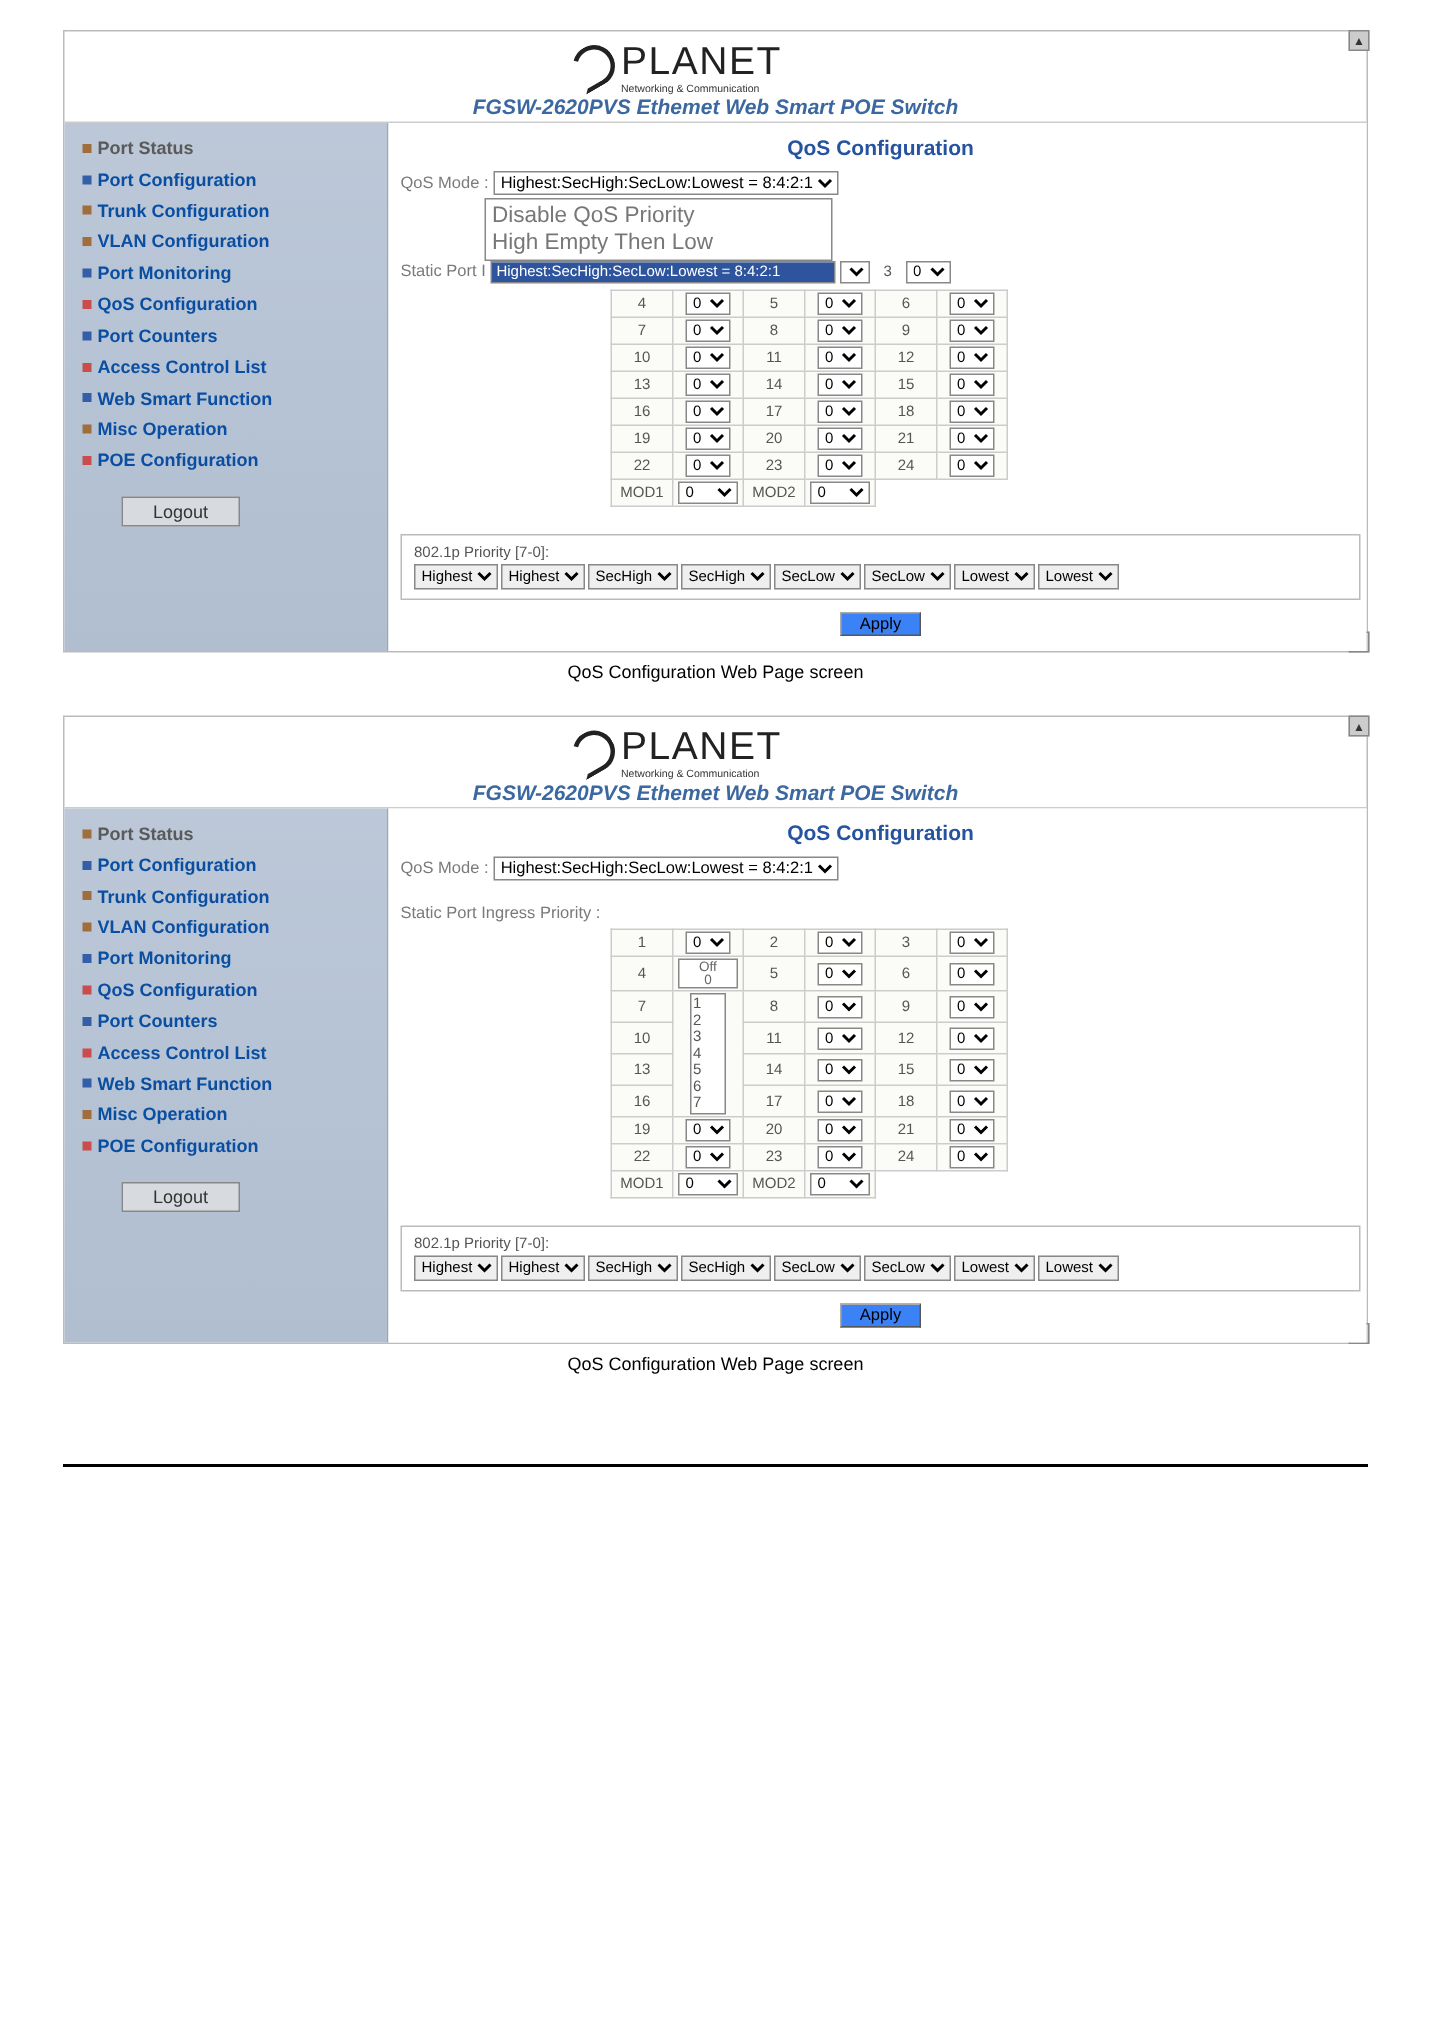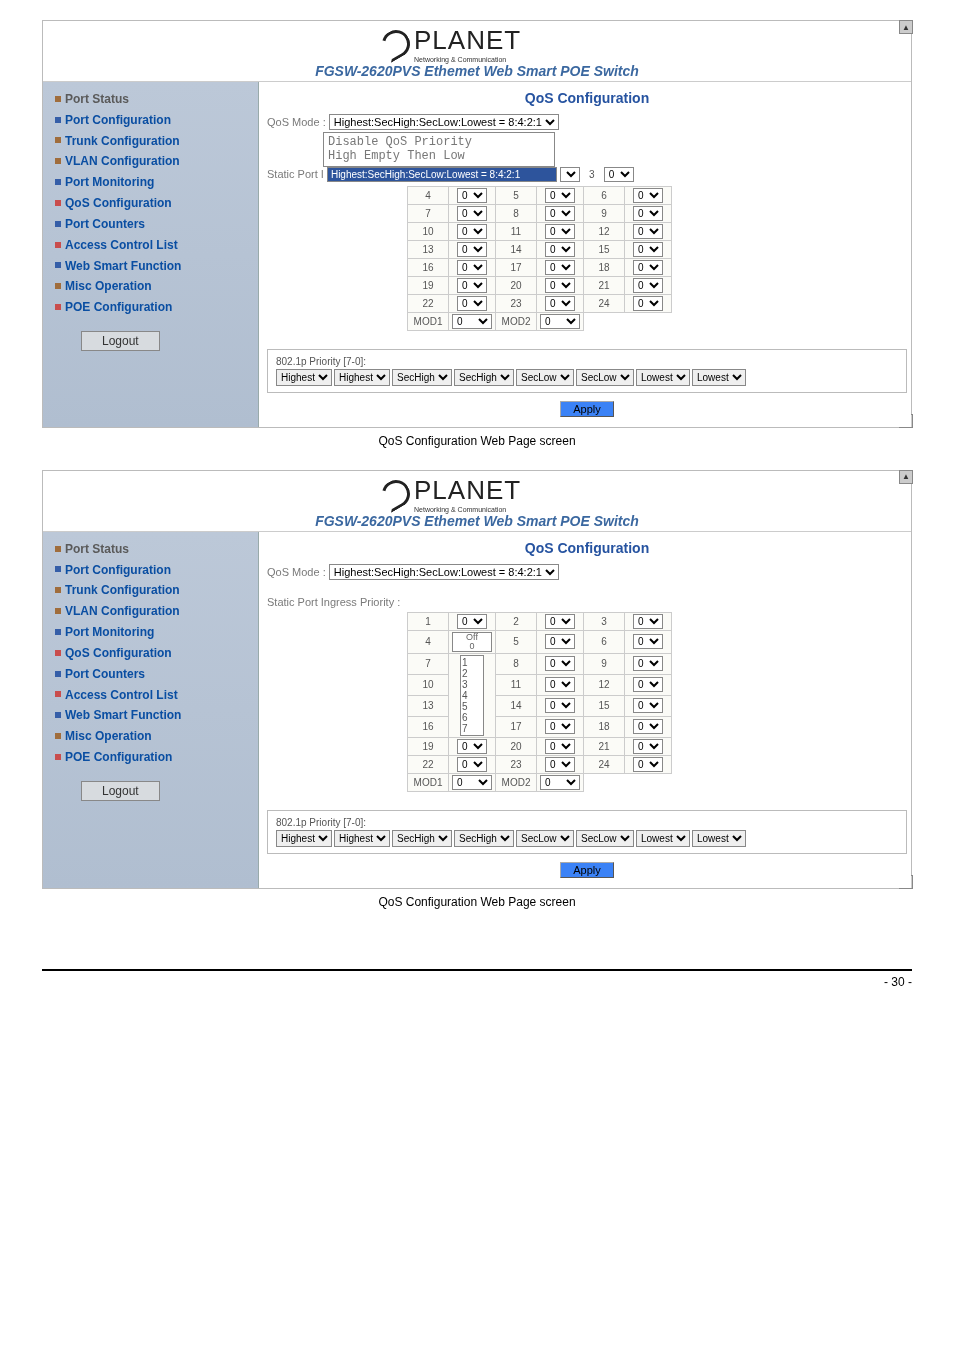--- a/index.html
+++ b/index.html
@@ -130,23 +130,22 @@
   }
   .dd-header {
     background: #2d549c;
     color: #fff;
     padding: 1px 3px;
     font-size: 10px;
   }
   .dd-inner {
     padding: 2px 4px;
     color: #777;
-    font-size: 12px;
+    font-size: 15px;
     line-height: 1.2;
-    font-family: Liberation Mono, monospace;
   }
   .port-table {
     border-collapse: collapse;
     margin: 4px 0 0 140px;
   }
   .port-table td {
     border: 1px solid #ccc;
     padding: 1px 3px;
     text-align: center;
     font-size: 10px;
@@ -494,14 +493,13 @@
         </div>
 
         <button class="apply-btn">Apply</button>
       </div>
     </div>
   </div>
 
   <div class="caption">QoS Configuration Web Page screen</div>
 
   <div class="hr"></div>
-  <div class="pagenum">- 30 -</div>
 </div>
 
 </body></html>

